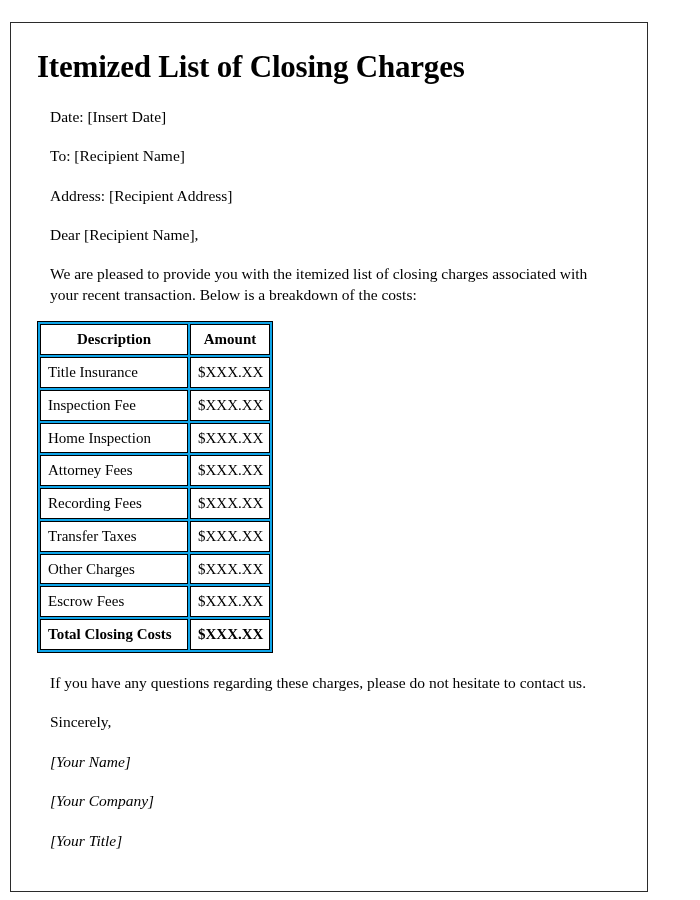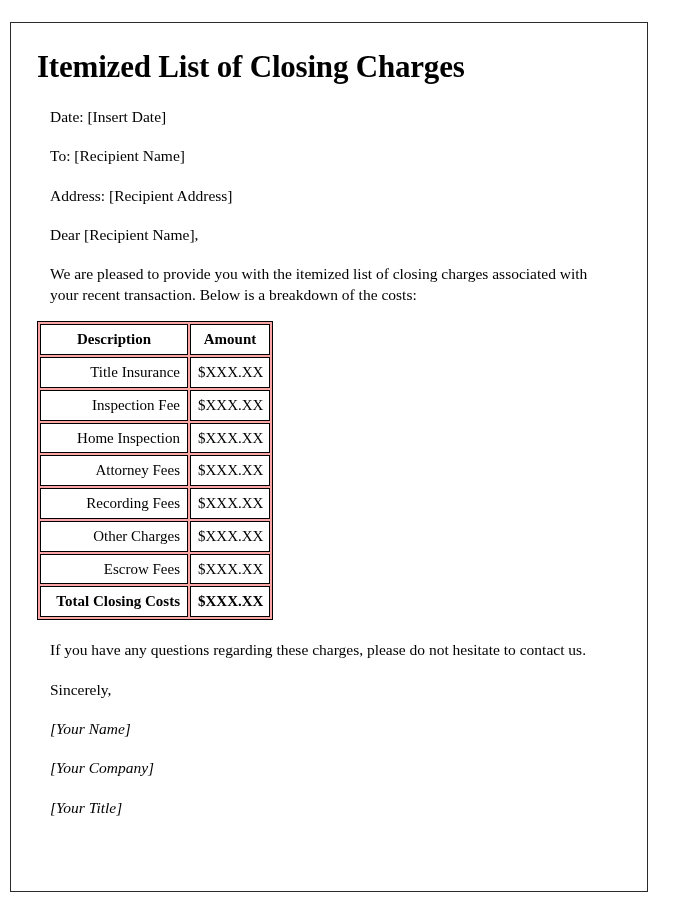--- a/index.html
+++ b/index.html
@@ -43,37 +43,37 @@
     margin-bottom: 16px;
     max-width: 560px;
   }
   .charges-table {
     border-collapse: separate;
     border-spacing: 2px;
     border: 1px solid #000000;
     margin: 0 0 20px 0;
     width: 234px;
     table-layout: fixed;
-    background: #fca5a5;
+    background: #0ea5e9;
   }
   .charges-table td,
   .charges-table th {
     border: 1px solid #000000;
     font-size: 15px;
     padding: 5px 7px;
     line-height: 1.25;
     background: #ffffff;
   }
   .charges-table th {
     font-weight: bold;
     text-align: center;
   }
   .col-desc { width: 148px; }
   .col-amt  { width: 80px; }
-  .charges-table td.desc { text-align: right; }
+  .charges-table td.desc { text-align: left; }
   .charges-table td.amt  { text-align: left; }
   .charges-table tr.total-row td {
     font-weight: bold;
   }
   .sig-block .para { margin-bottom: 19px; font-style: italic; }
   .sig-block .para:last-child { margin-bottom: 0; }
 </style>
 </head>
 <body>
 
@@ -117,20 +117,24 @@
         </tr>
         <tr>
           <td class="desc">Attorney Fees</td>
           <td class="amt">$XXX.XX</td>
         </tr>
         <tr>
           <td class="desc">Recording Fees</td>
           <td class="amt">$XXX.XX</td>
         </tr>
         <tr>
+          <td class="desc">Transfer Taxes</td>
+          <td class="amt">$XXX.XX</td>
+        </tr>
+        <tr>
           <td class="desc">Other Charges</td>
           <td class="amt">$XXX.XX</td>
         </tr>
         <tr>
           <td class="desc">Escrow Fees</td>
           <td class="amt">$XXX.XX</td>
         </tr>
         <tr class="total-row">
           <td class="desc">Total Closing Costs</td>
           <td class="amt">$XXX.XX</td>

